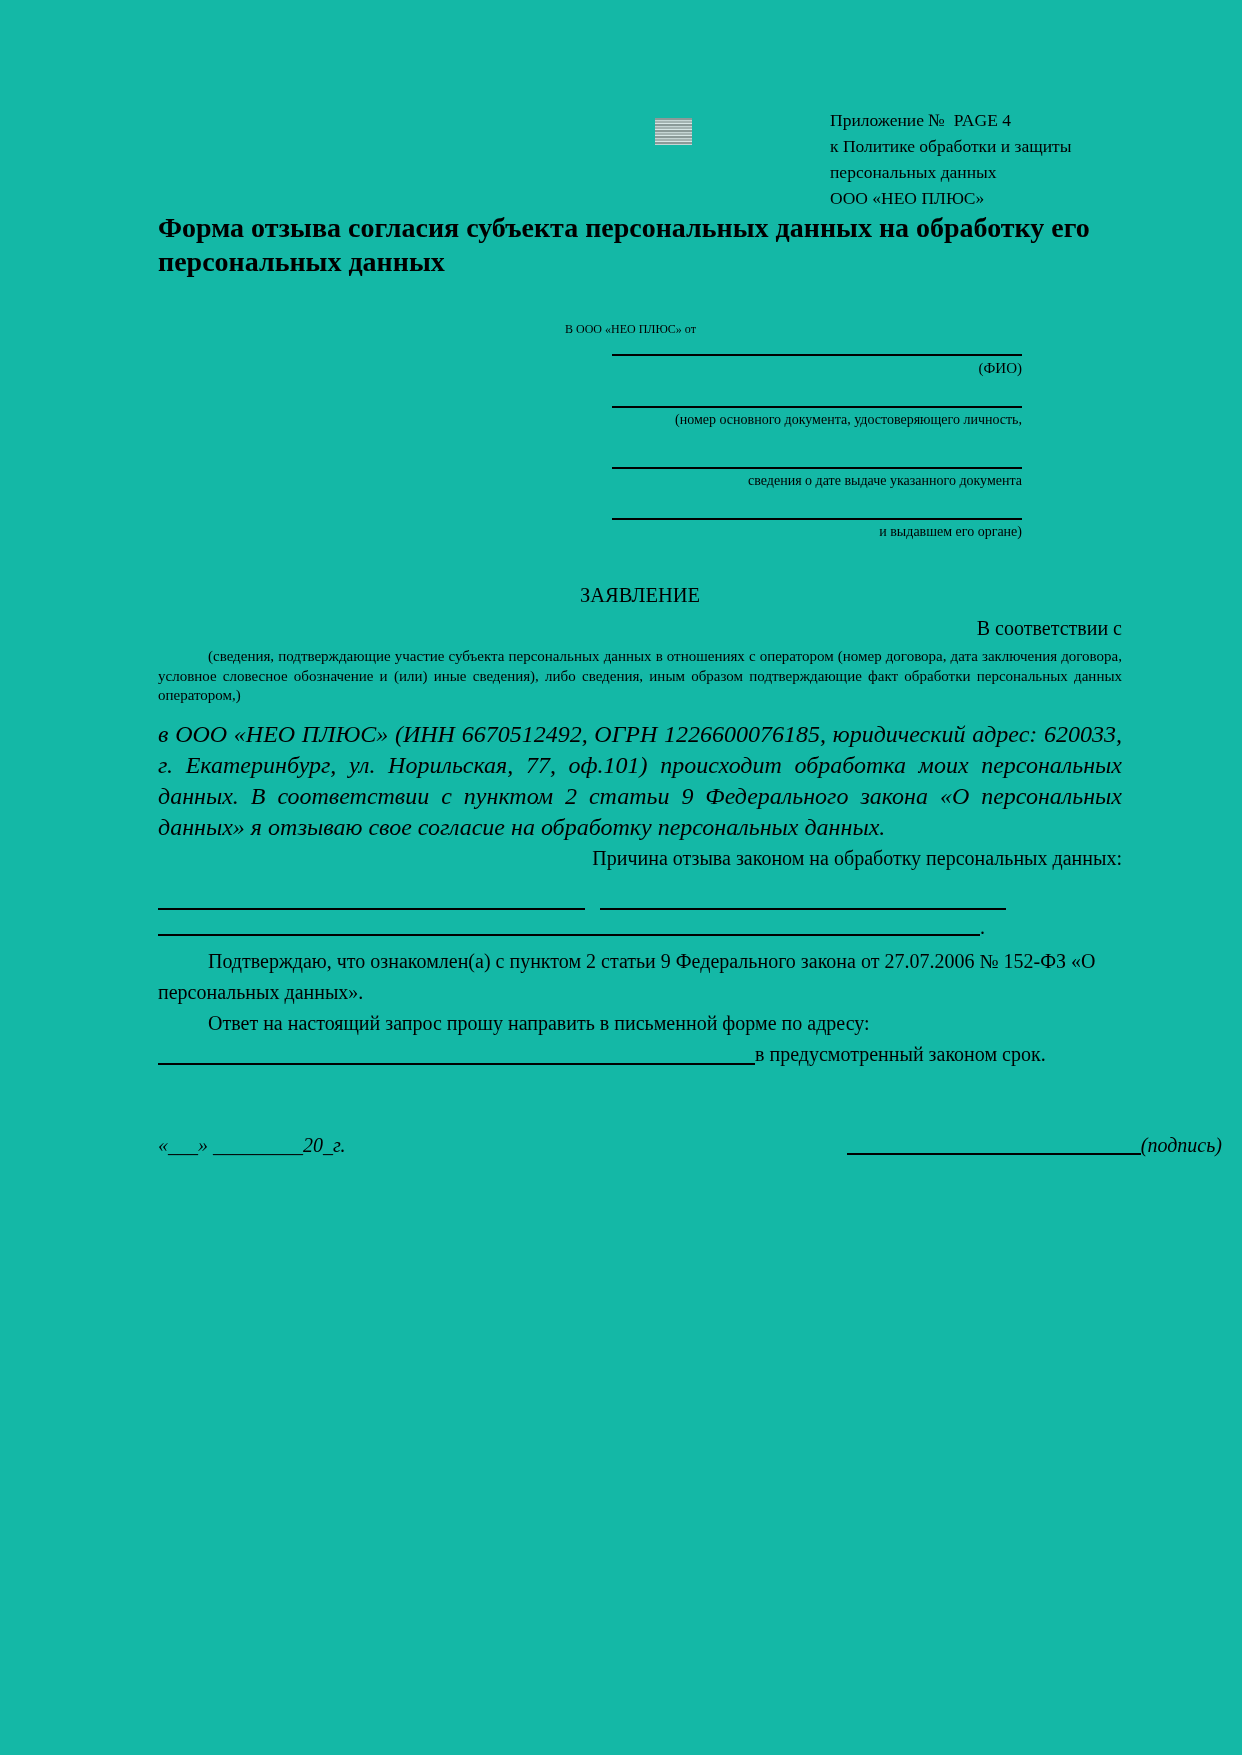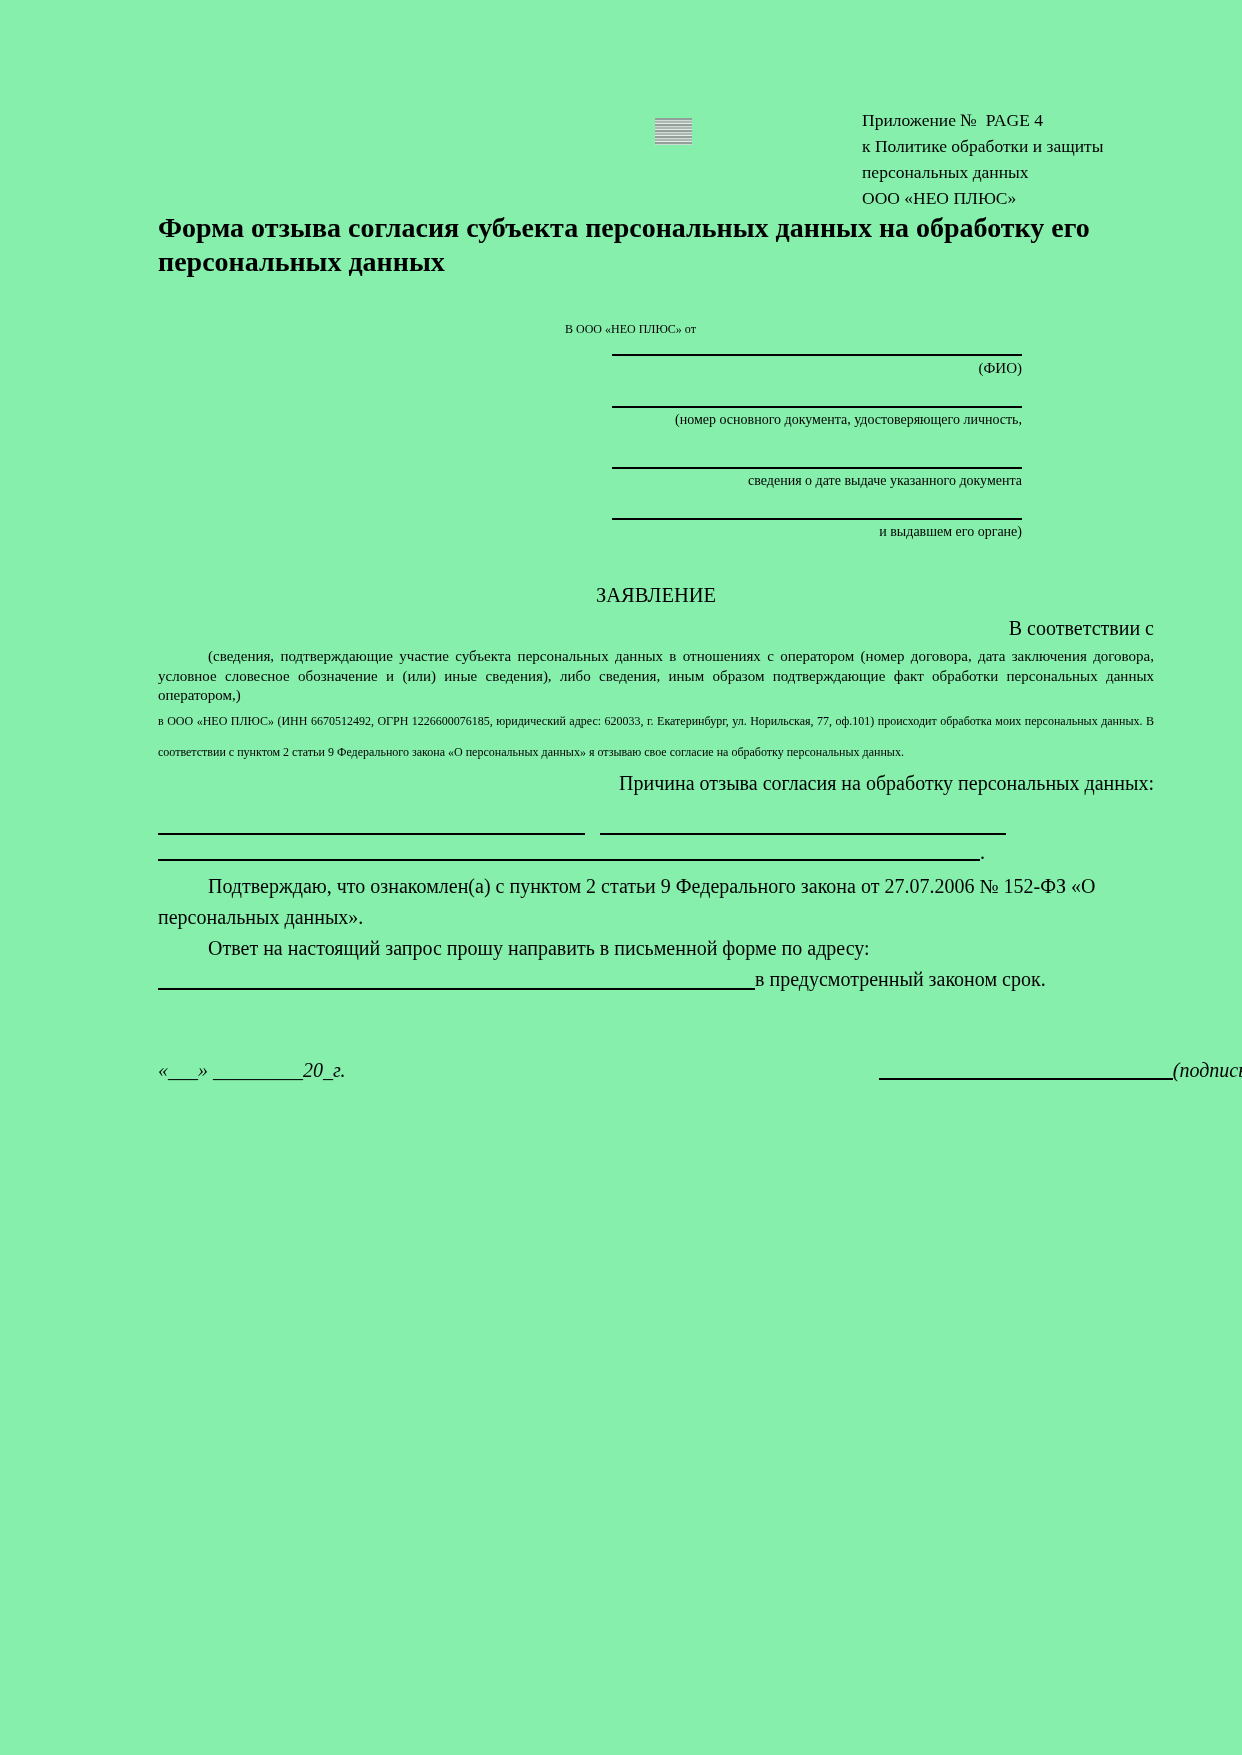--- a/index.html
+++ b/index.html
@@ -1,21 +1,21 @@
 <!DOCTYPE html>
 <html><head>
 <meta charset="utf-8">
 <style>
   html,body { margin:0; padding:0; background:#ffffff; }
   .page {
     position:relative;
     width:1242px; height:1755px;
     box-sizing:border-box;
-    padding:107px 88px 0 158px;
-    background:#86efac;
+    padding:107px 120px 0 158px;
+    background:#14b8a6;
     color:#000;
     font-family:"Liberation Serif", serif;
     overflow:hidden;
   }
   
   .appendix { width:292px; margin-left:auto; font-size:17.5px; line-height:26px; }
   .appendix div { white-space:pre-wrap; }
   
   .artifact {
     position:absolute; left:655px; top:118px; width:37px; height:27px;
@@ -29,21 +29,21 @@
   .f1l { height:13px; } .f2l { height:25px; } .f3l { height:35px; } .f4l { height:25px; }
   .f-cap { text-align:right; font-size:14px; line-height:24px; }
   .f1c { font-size:15px; line-height:25px; }
   .statement-heading { margin-top:38px; text-align:center; font-size:20.5px; line-height:26px; }
   .row { display:flex; align-items:flex-end;flex-direction:column; }
   .fill { flex:1; border-bottom:2px solid #000; margin-bottom:4px; }
   .accordance { margin-top:7px; font-size:20px; line-height:26px; }
   .accordance .lbl { padding-left:50px; white-space:nowrap; }
   .accordance .fill { margin-left:8px; }
   .fine-print { font-size:15px; line-height:19.5px; text-align:justify; text-indent:50px; }
-  .main-para { margin-top:0; font-size:12px; line-height:31px; text-align:justify; }
+  .main-para { margin-top:13px; font-size:24px; line-height:31px; text-align:justify;font-style:italic; }
   .reason { font-size:20px; line-height:31px; }
   .reason .lbl { padding-left:50px; white-space:nowrap; }
   .reason .fill { margin-left:10px; margin-bottom:5px; }
   .blank1 { display:flex; height:29px; }
   .blank1 .seg1 { width:427px; border-bottom:2px solid #000; }
   .blank1 .gap  { width:15px; }
   .blank1 .seg2 { width:406px; border-bottom:2px solid #000; }
   .blank2 { display:flex; align-items:flex-end; height:30px; font-size:20px; line-height:26px; }
   .blank2 .seg { width:822px; border-bottom:2px solid #000; margin-bottom:4px; }
   .confirm { margin-top:6px; font-size:20px; line-height:31px; text-indent:50px; }
@@ -92,21 +92,21 @@
   <div class="row accordance">
     <span class="lbl">В соответствии с</span>
     <span class="fill"></span>
   </div>
 
   <div class="fine-print">(сведения, подтверждающие участие субъекта персональных данных в отношениях с оператором (номер договора, дата заключения договора, условное словесное обозначение и (или) иные сведения), либо сведения, иным образом подтверждающие факт обработки персональных данных оператором,)</div>
 
   <div class="main-para">в ООО «НЕО ПЛЮС» (ИНН 6670512492, ОГРН 1226600076185, юридический адрес: 620033, г. Екатеринбург, ул. Норильская, 77, оф.101) происходит обработка моих персональных данных. В соответствии с пунктом 2 статьи 9 Федерального закона «О персональных данных» я отзываю свое согласие на обработку персональных данных.</div>
 
   <div class="row reason">
-    <span class="lbl">Причина отзыва согласия на обработку персональных данных:</span>
+    <span class="lbl">Причина отзыва законом на обработку персональных данных:</span>
     <span class="fill"></span>
   </div>
 
   <div class="blank1">
     <span class="seg1"></span>
     <span class="gap"></span>
     <span class="seg2"></span>
   </div>
 
   <div class="blank2">

